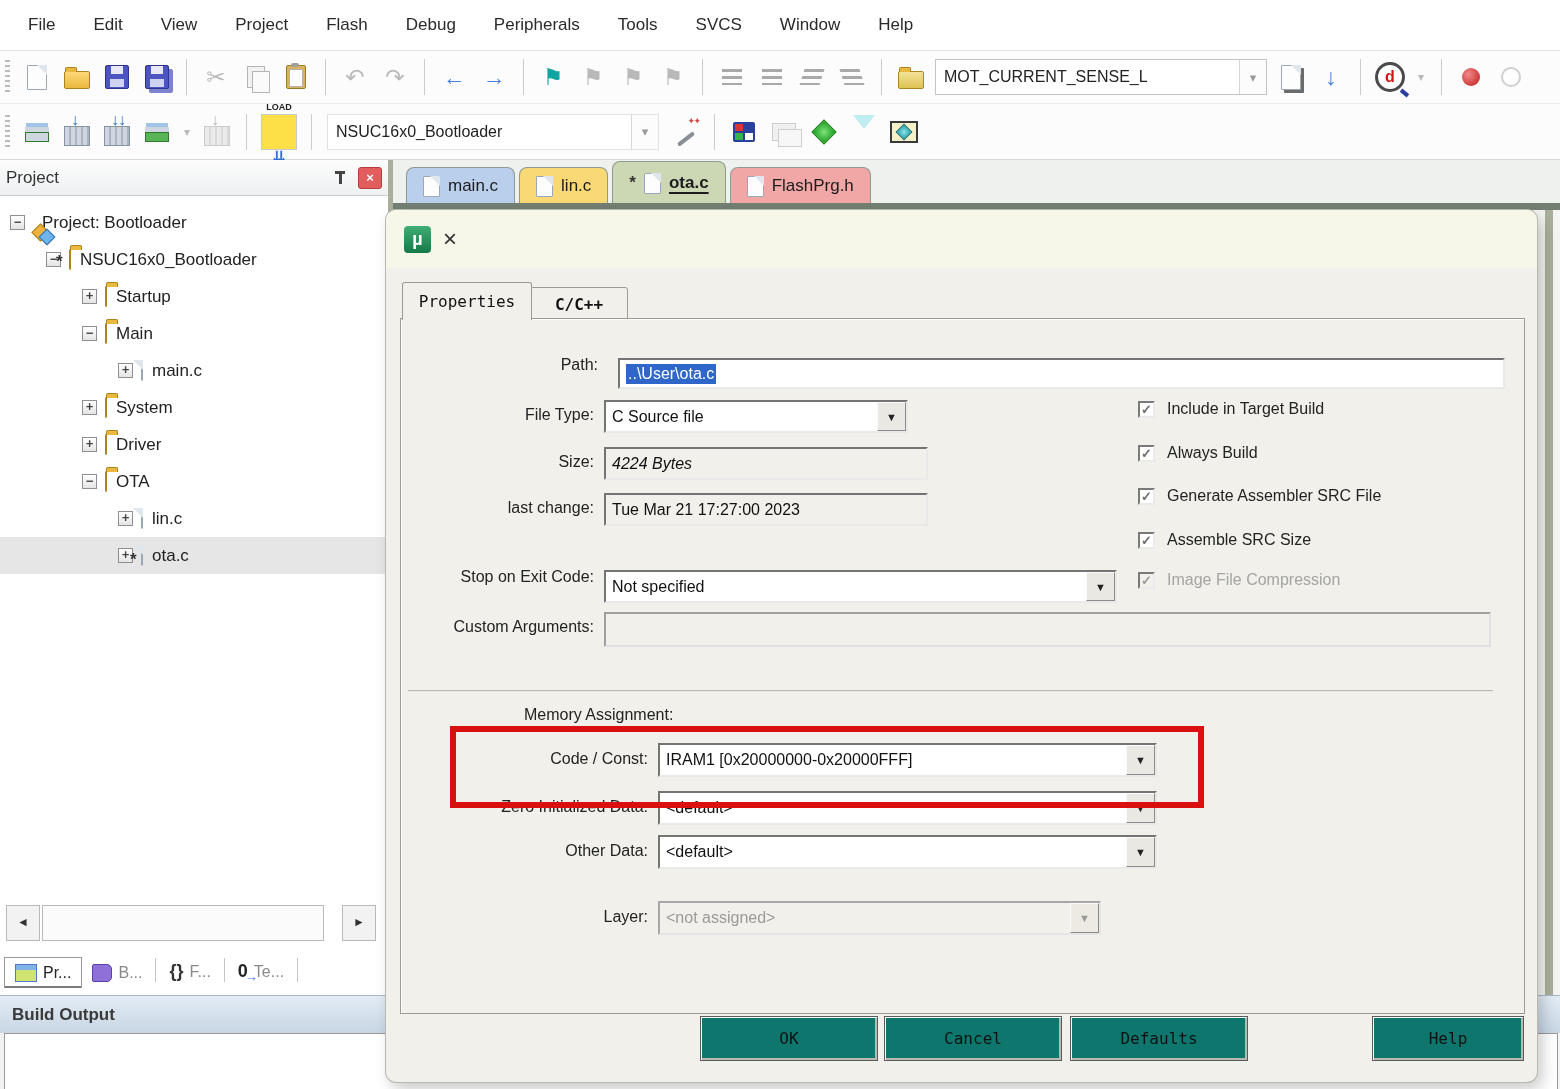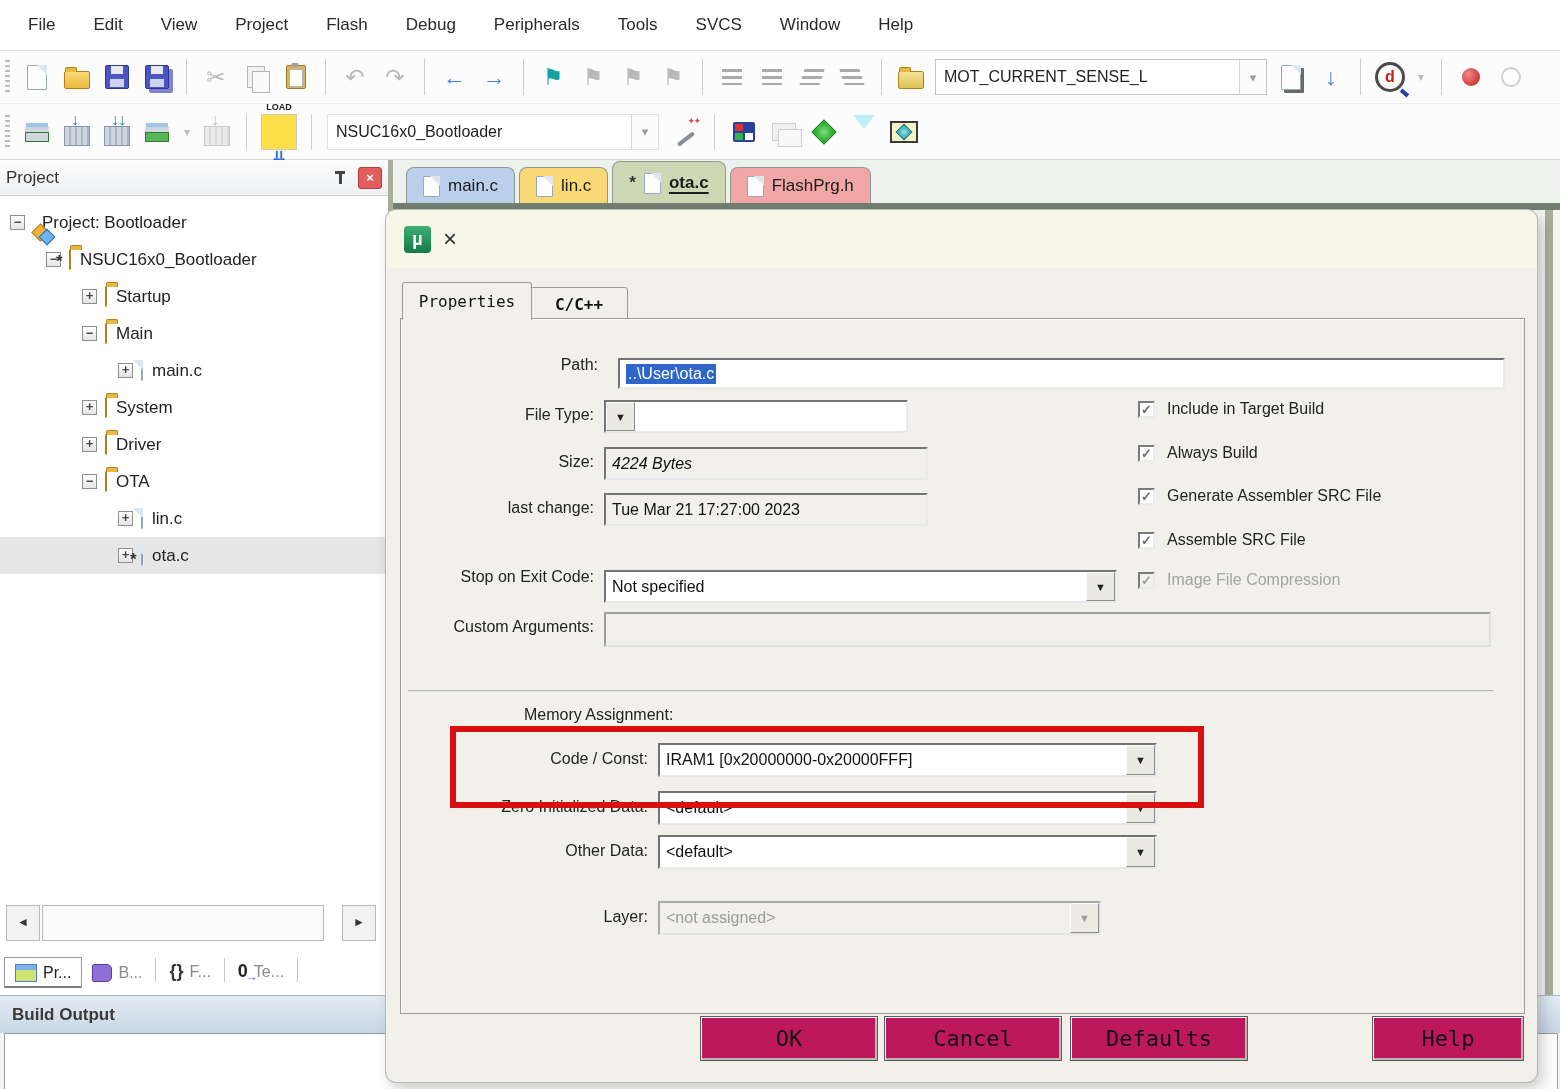--- a/index.html
+++ b/index.html
@@ -134,23 +134,23 @@
               display:flex;align-items:center;justify-content:center;font-size:11px;color:#222;}
   .dcombo.dis{background:#f1f0ea;border-color:#a8a8a8 #e5e5e5 #e5e5e5 #a8a8a8;color:#9a9a9a;}
   .dcombo.dis .da{color:#9a9a9a;background:#eceae2;}
   .cbrow{position:absolute;display:flex;align-items:center;gap:12px;font-size:16px;color:#232323;}
   .cbox{width:17px;height:17px;box-sizing:border-box;background:#fff;border:2px solid;border-color:#7a7a7a #eaeaea #eaeaea #7a7a7a;
         font-size:13px;line-height:13px;text-align:center;color:#6f6f6f;font-weight:bold;}
   .cbrow.dis{color:#a4a4a4;}
   .cbrow.dis .cbox{background:#f1f0ea;color:#9d9d9d;}
   .hsep{position:absolute;height:2px;background:linear-gradient(#a6a6a0,#fafaf6);}
   #annot{position:absolute;left:64px;top:516px;width:742px;height:70px;border:6px solid #da1010;z-index:5;}
-  .dbtn{position:absolute;top:806px;height:43px;background:#be185d;border:1px solid #5a5a5a;
+  .dbtn{position:absolute;top:806px;height:43px;background:#0f766e;border:1px solid #5a5a5a;
         box-shadow:inset 1px 1px 0 #ffffff,inset -2px -2px 0 #b9b9b2;display:flex;align-items:center;justify-content:center;
-        font-family:"DejaVu Sans Mono",monospace;font-size:22px;color:#111;}
+        font-family:"DejaVu Sans Mono",monospace;font-size:16px;color:#111;}
 </style>
 </head>
 <body>
 
 <div id="screen">
 
   <div id="menubar" class="abs">
     <span class="menu-item">File</span>
     <span class="menu-item">Edit</span>
     <span class="menu-item">View</span>
@@ -416,20 +416,21 @@
     <div class="dtab plain">C/C++</div>
     <div id="dpage"></div>
 
     <span class="flabel" style="left:44px;top:146px;width:168px;">Path:</span>
     <div class="fld" style="left:232px;top:140px;width:887px;height:31px;margin-top:8px;">
       <span class="selhl">..\User\ota.c</span>
     </div>
 
     <span class="flabel" style="left:40px;top:196px;width:168px;">File Type:</span>
     <div class="dcombo" style="left:218px;top:190px;width:304px;height:33px;">
+      <span class="cv">C Source file</span>
       <span class="da">▼</span>
     </div>
 
     <span class="flabel" style="left:40px;top:243px;width:168px;">Size:</span>
     <div class="fld ro" style="left:218px;top:237px;width:324px;height:33px;font-style:italic;">
       <span>4224 Bytes</span>
     </div>
 
     <span class="flabel" style="left:40px;top:289px;width:168px;">last change:</span>
     <div class="fld ro" style="left:218px;top:283px;width:324px;height:33px;">
@@ -443,21 +444,21 @@
     <div class="cbrow" style="left:752px;top:234px;">
       <span class="cbox">✓</span>
       <span>Always Build</span>
     </div>
     <div class="cbrow" style="left:752px;top:277px;">
       <span class="cbox">✓</span>
       <span>Generate Assembler SRC File</span>
     </div>
     <div class="cbrow" style="left:752px;top:321px;">
       <span class="cbox">✓</span>
-      <span>Assemble SRC File</span>
+      <span>Assemble SRC Size</span>
     </div>
     <div class="cbrow dis" style="left:752px;top:361px;">
       <span class="cbox">✓</span>
       <span>Image File Compression</span>
     </div>
 
     <span class="flabel" style="left:40px;top:358px;width:168px;">Stop on Exit Code:</span>
     <div class="dcombo" style="left:218px;top:360px;width:513px;height:33px;">
       <span class="cv">Not specified</span>
       <span class="da">▼</span>

